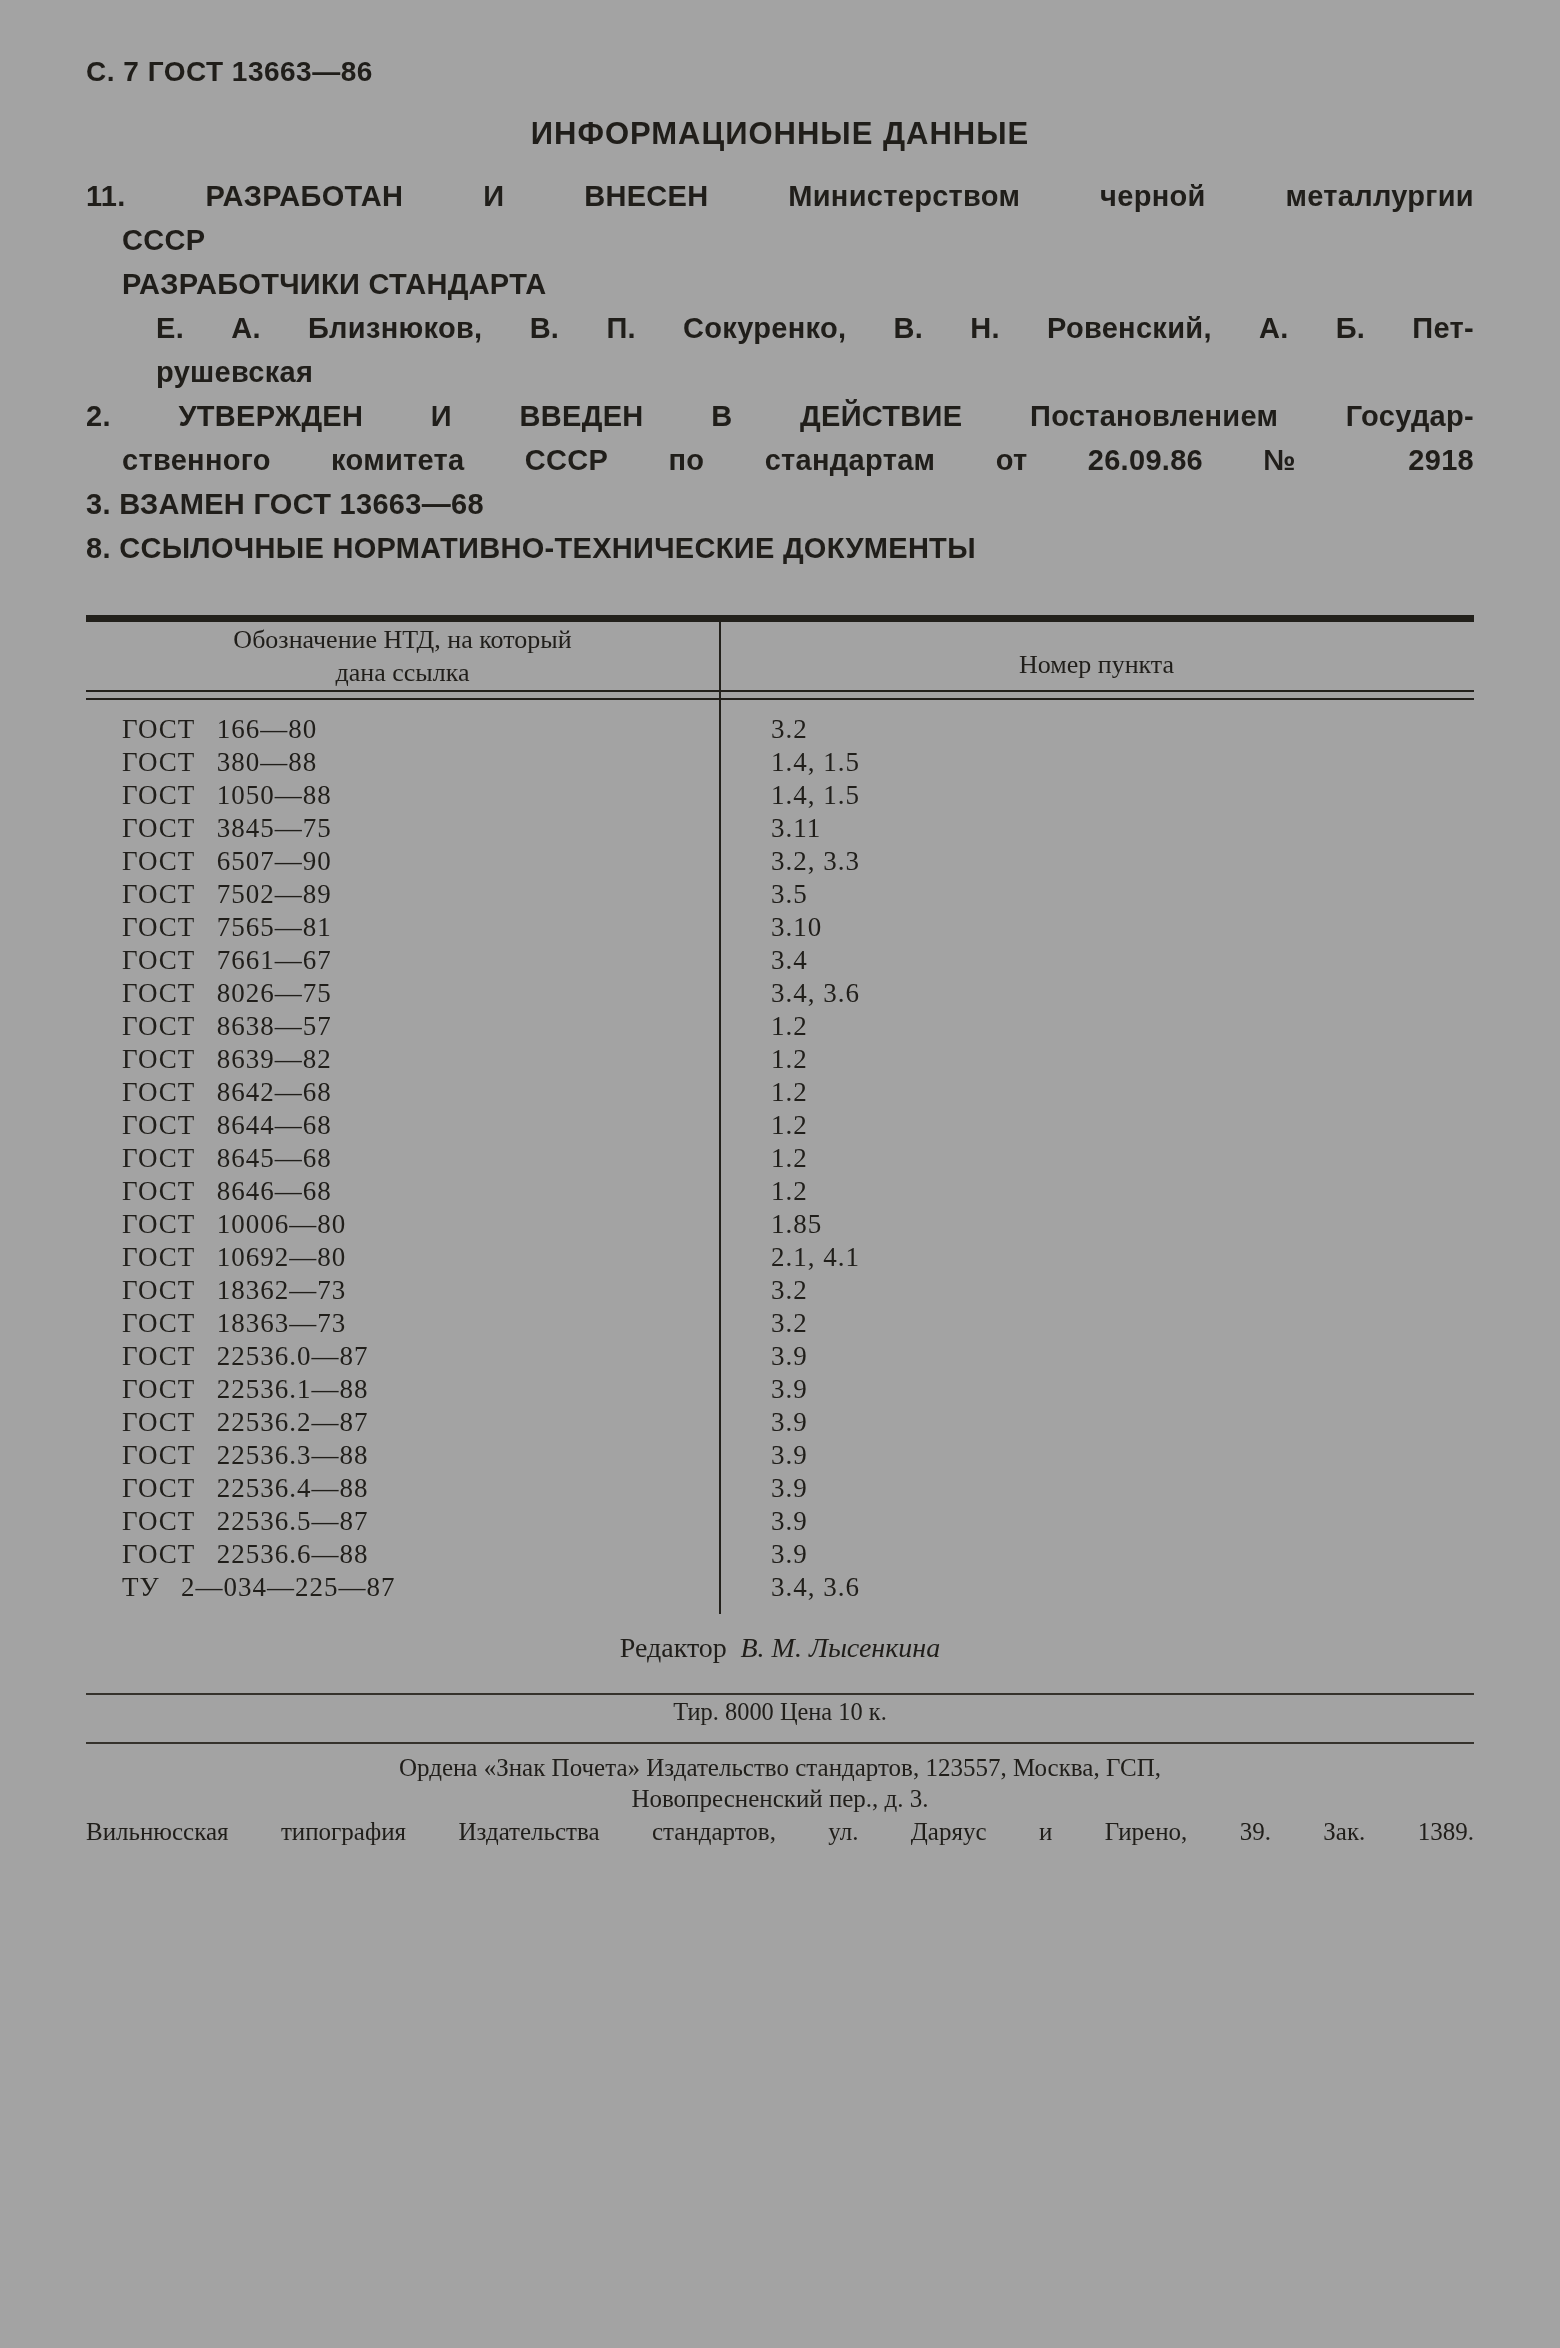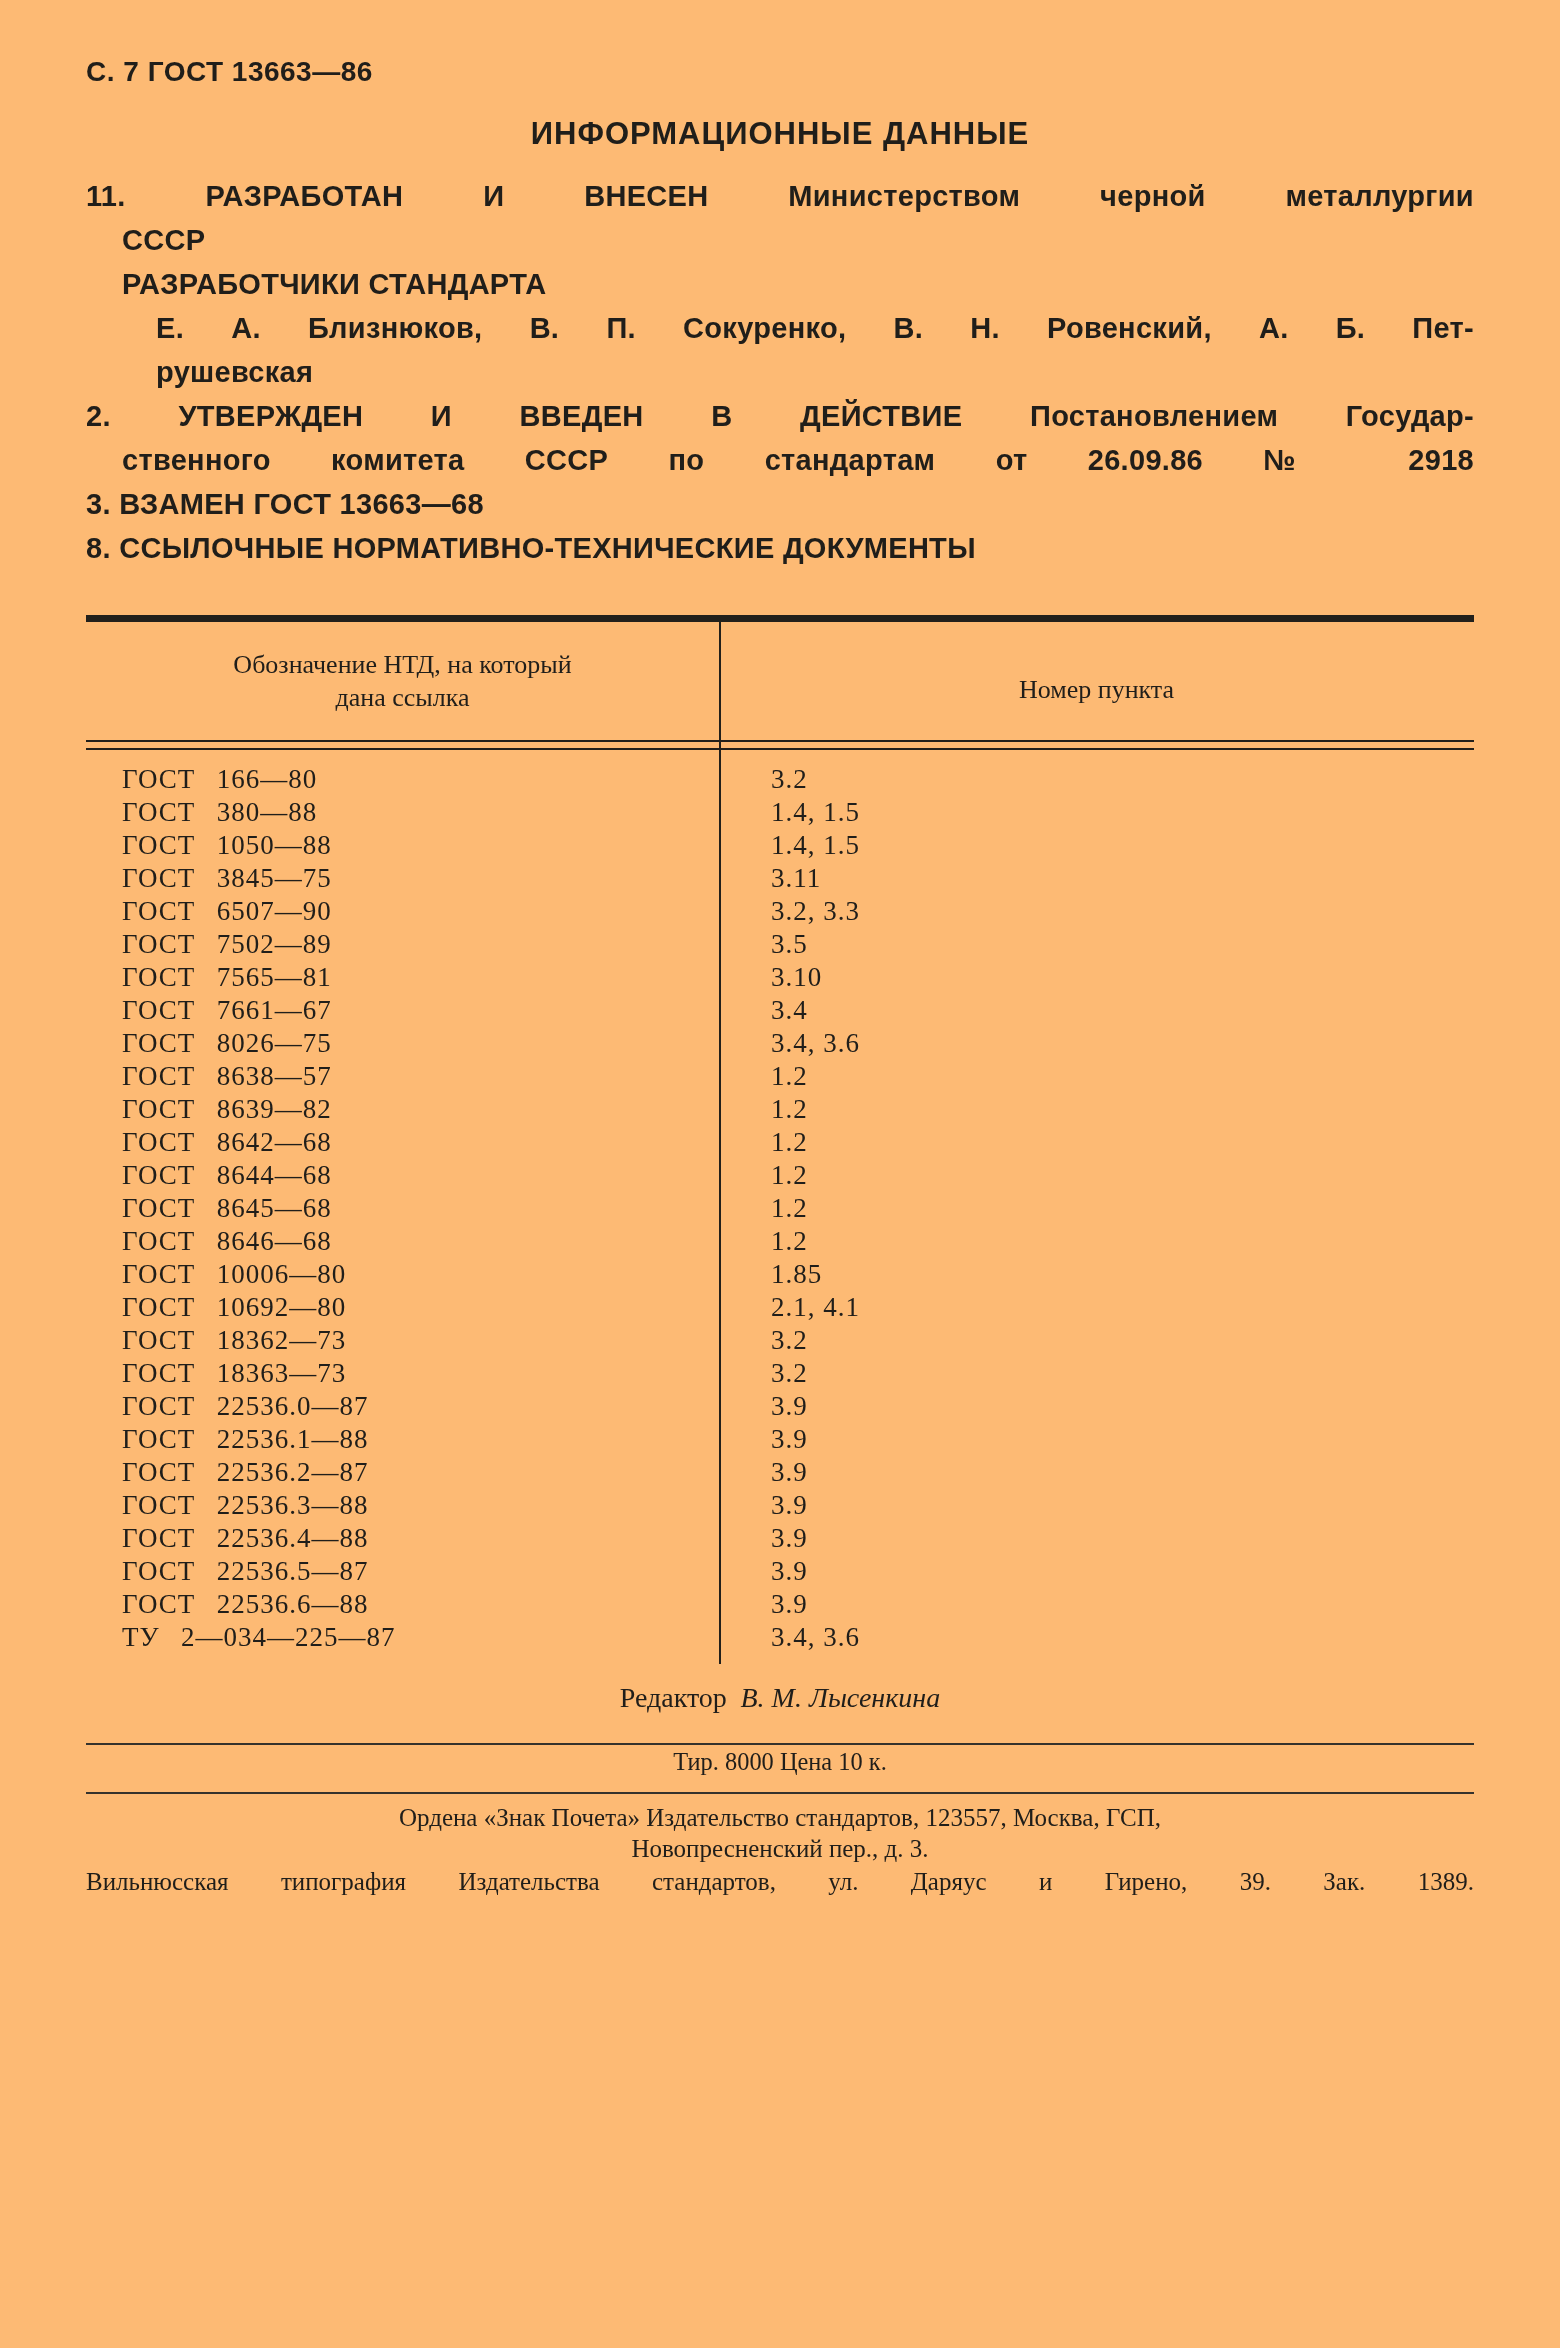--- a/index.html
+++ b/index.html
@@ -1,20 +1,20 @@
 <!DOCTYPE html>
 <html><head>
 <meta charset="utf-8">
 <style>
   * { margin: 0; padding: 0; box-sizing: border-box; }
   html, body { background: #d9d8d4; }
   .page {
     width: 1560px; height: 2348px;
     margin: 0 auto; position: relative; overflow: hidden;
-    background: #fdba74; color: #201e1a;
+    background: #a3a3a3; color: #201e1a;
     font-family: "Liberation Serif", serif;
   }
   .content { padding: 0 86px; }
 
   .doc-header {
     margin-top: 55px;
     font: 700 28px/33px "Liberation Sans", sans-serif;
     letter-spacing: 0.5px;
   }
   .doc-title {
@@ -28,21 +28,21 @@
     font: 700 29px/44px "Liberation Sans", sans-serif;
     letter-spacing: 0.3px;
   }
   .just { text-align: justify; text-align-last: justify; }
   .ind1 { padding-left: 36px; }
   .ind2 { padding-left: 70px; }
 
   .ntd-table { position: relative; margin-top: 45px; }
   .t-topbar { height: 7.8px; background: #22201b; }
   .t-header {
-    display: flex; height: 118px; align-items: center;
+    display: flex; height: 68px; align-items: center;
     font: 26px/33px "Liberation Serif", serif;
     justify-content: center;
   }
   .t-hcell.c1 { width: 633px; text-align: center; }
   .t-hcell.c2 { flex: 1; text-align: center; margin-top: 16px; }
   .t-sep { height: 9.8px; border-top: 2.9px solid #22201b; border-bottom: 2px solid #22201b; }
   .t-body { padding: 12.7px 0 9.8px; }
   .trow { display: flex; font: 27px/33px "Liberation Serif", serif; }
   .tcell.tc1 { width: 633px; padding-left: 36px; letter-spacing: 1px; word-spacing: 13.7px; }
   .tcell.tc2 { flex: 1; padding-left: 52px; letter-spacing: 1px; }

